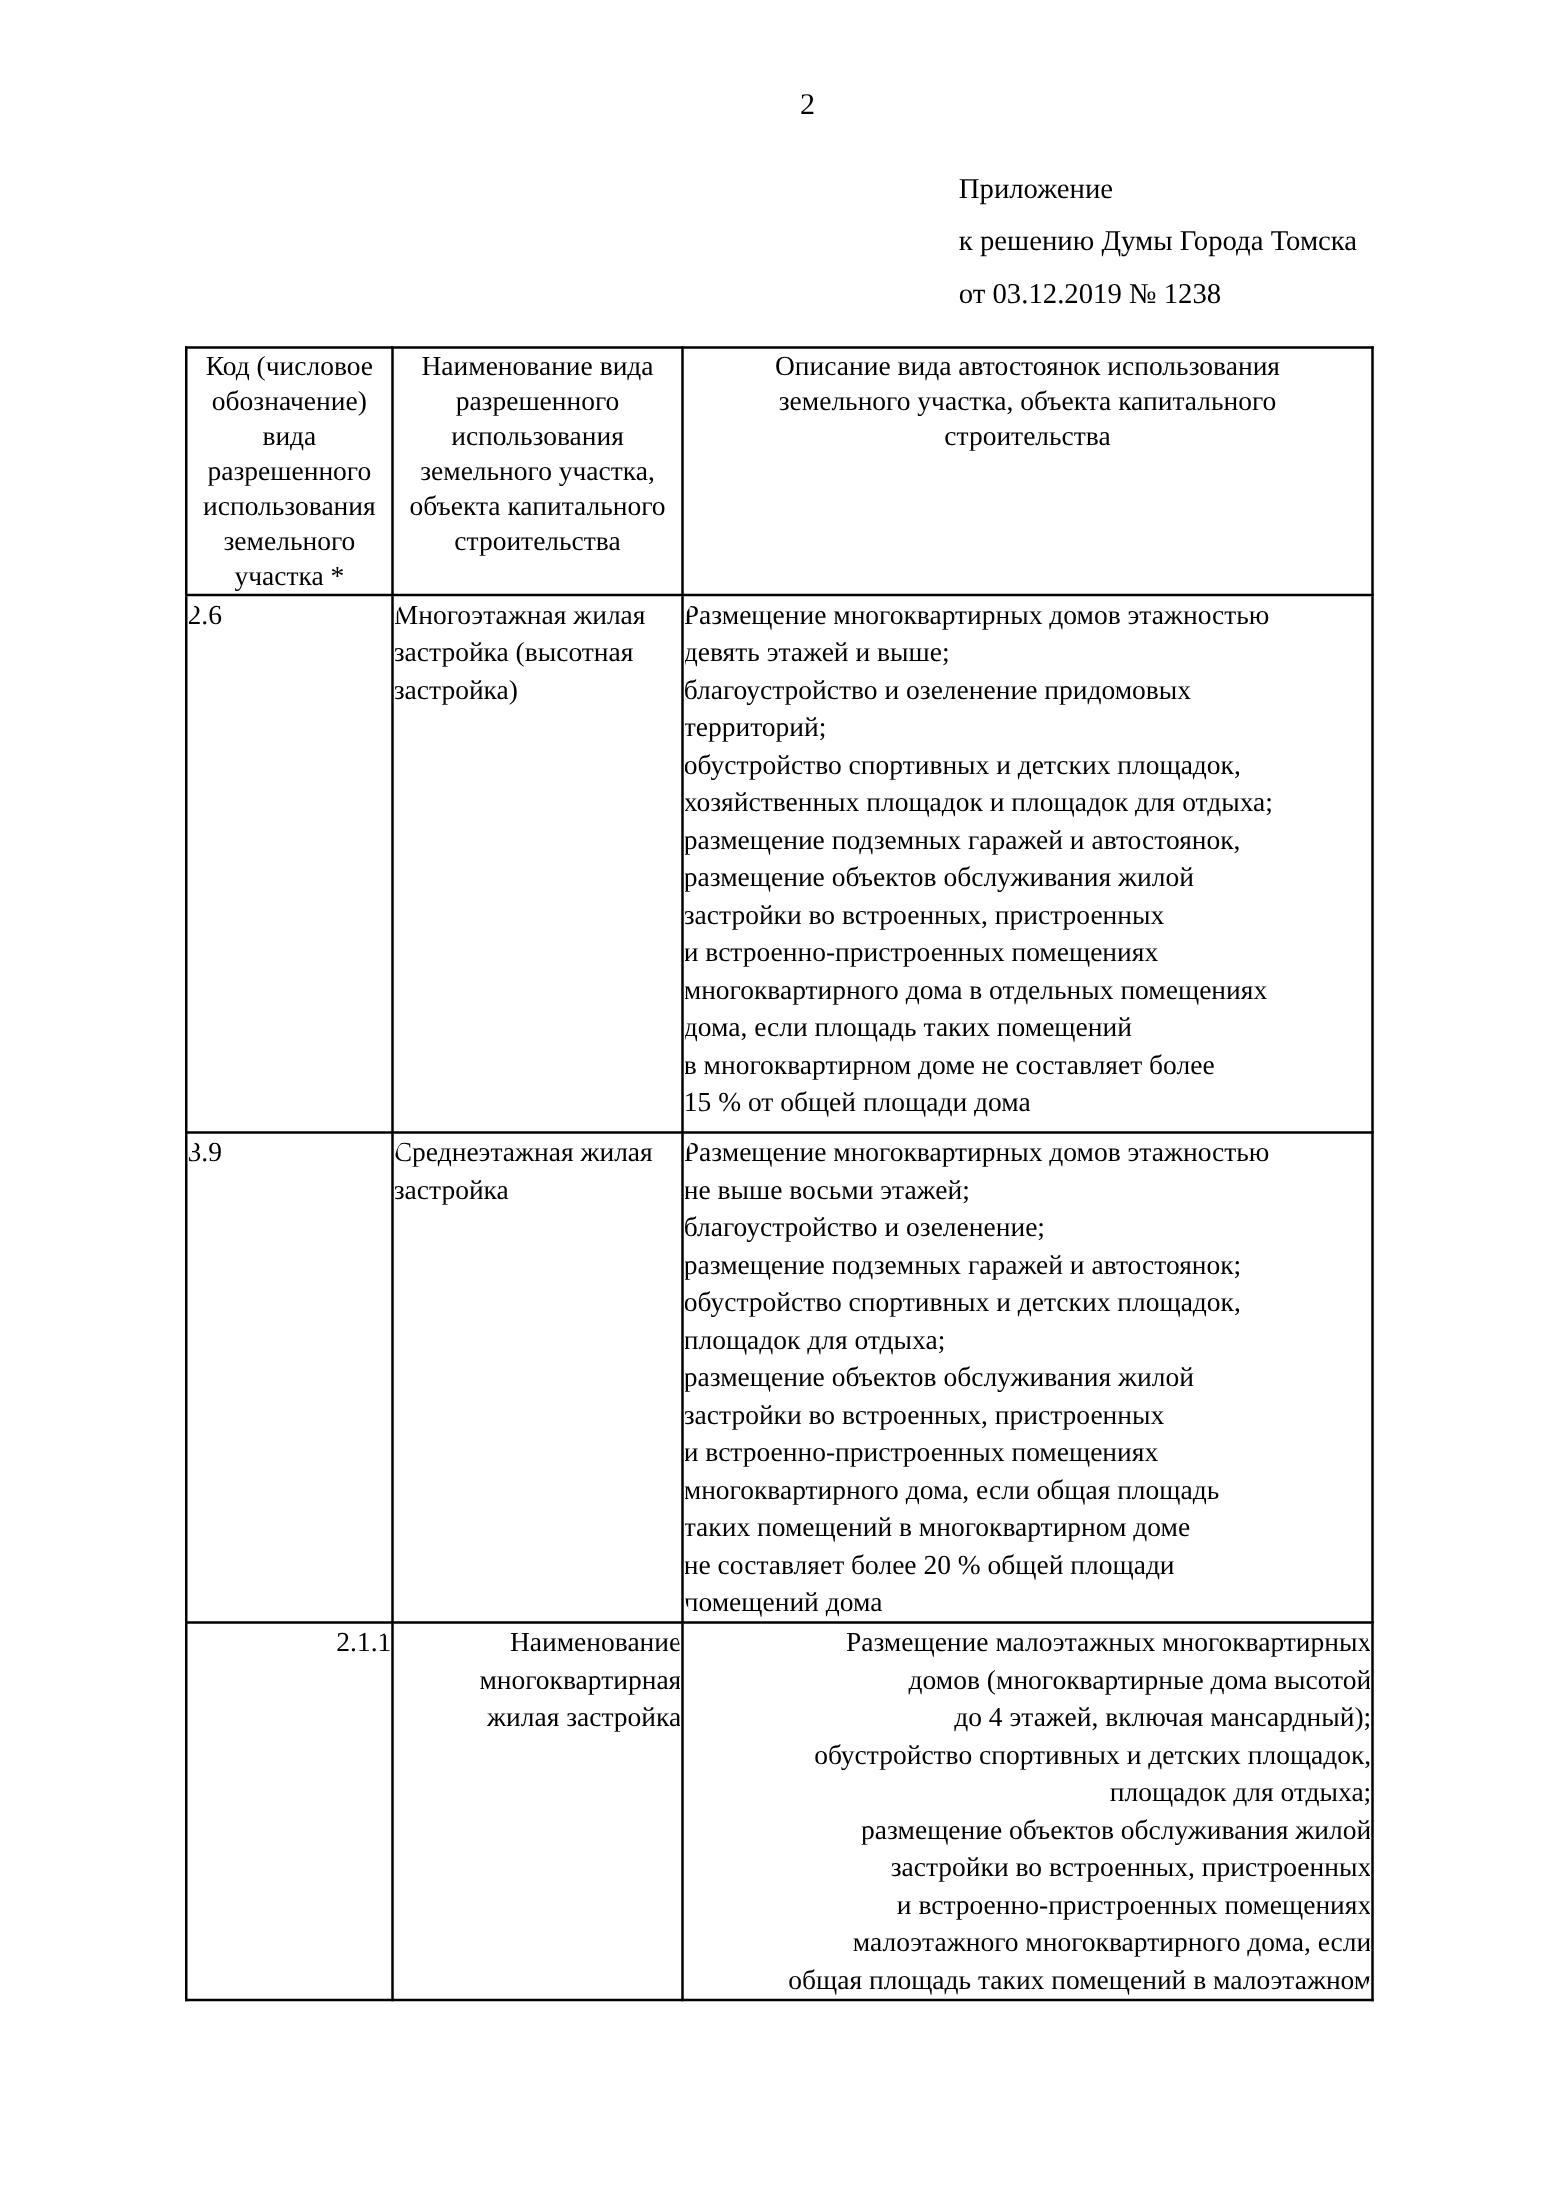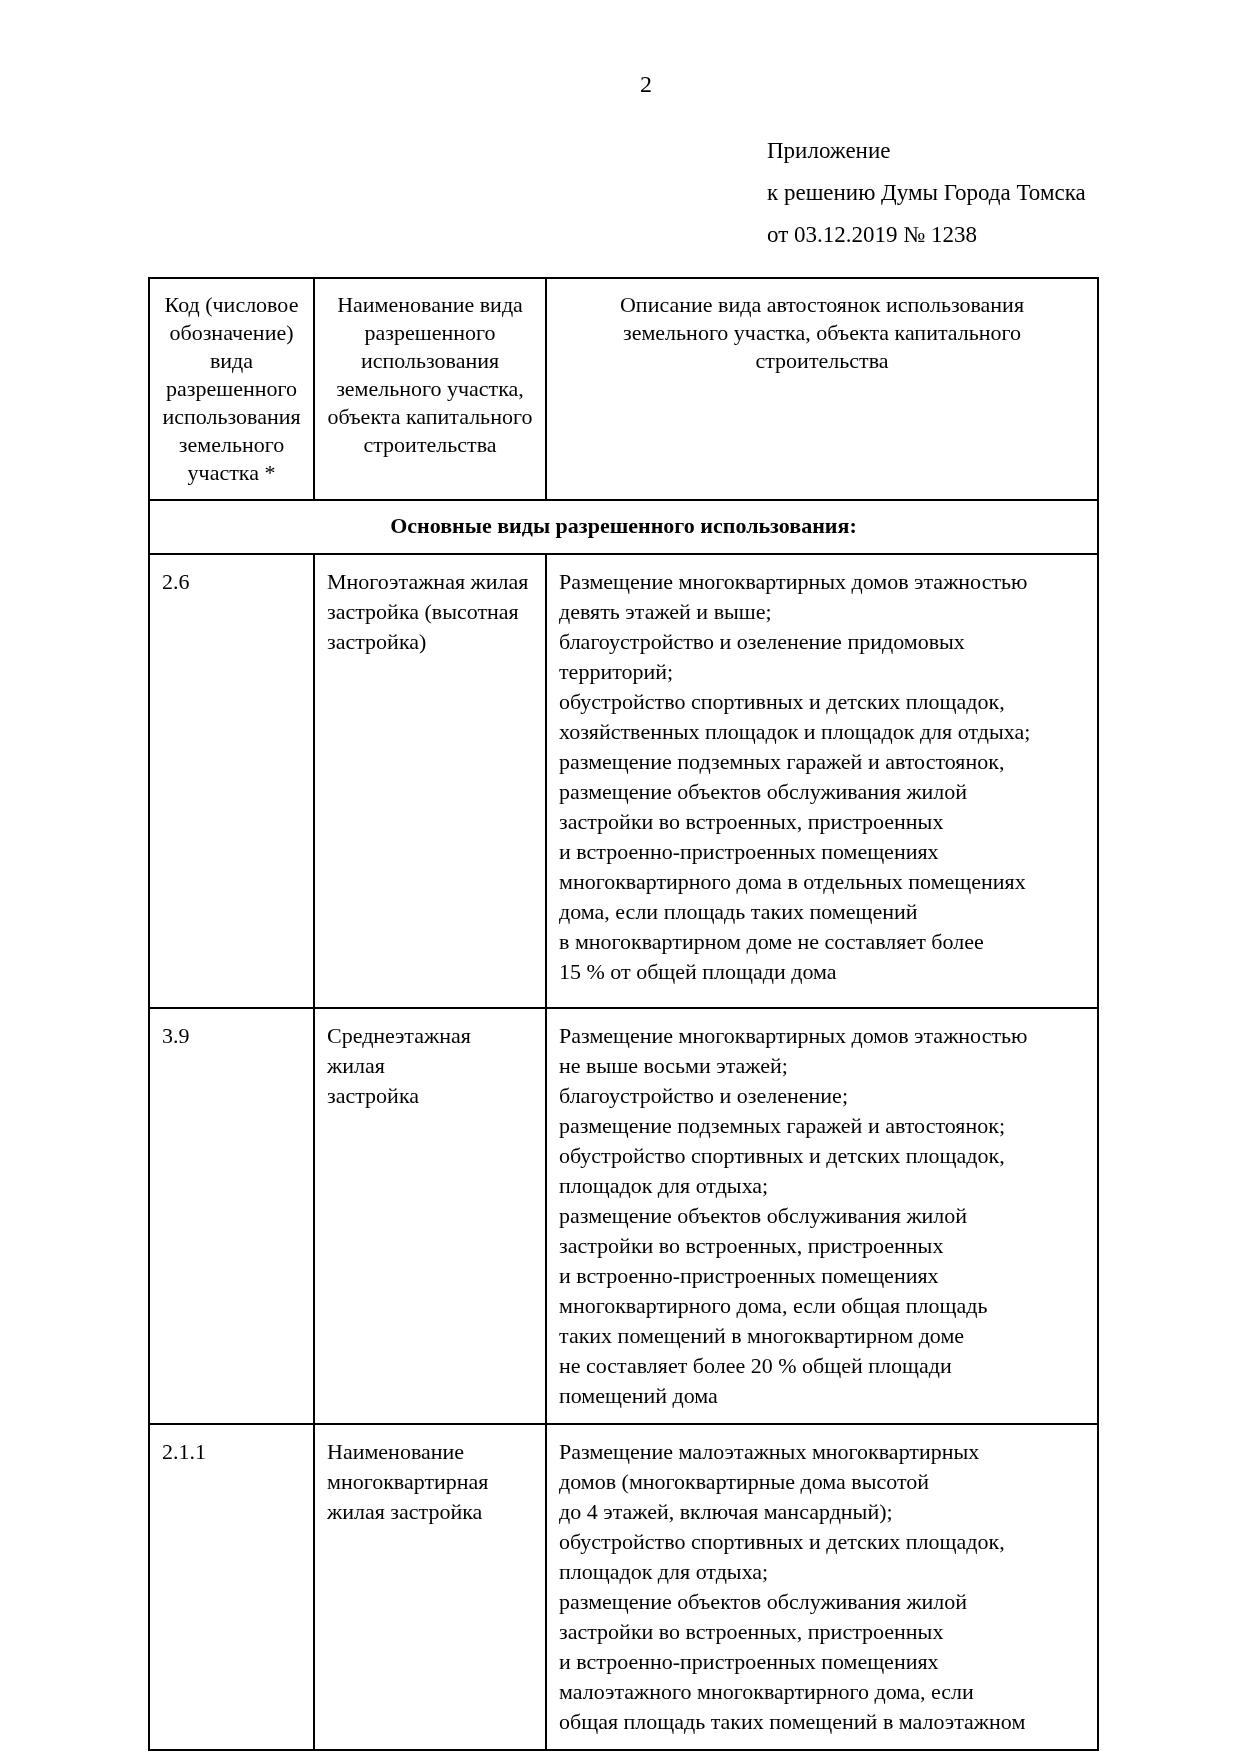--- a/index.html
+++ b/index.html
@@ -37,21 +37,21 @@
     width: 949px;
     border-collapse: collapse;
     table-layout: fixed;
     font-size: 22px;
   }
   table.land-use col.c1 { width: 165px; }
   table.land-use col.c2 { width: 232px; }
   table.land-use col.c3 { width: 552px; }
   table.land-use td {
     border: 2px solid #000000;
-    padding: 12px;
+    padding: 0;
     vertical-align: top;
     overflow: hidden;
   }
   .hdr-row td {
     height: 196px;
     text-align: center;
     vertical-align: middle;
     line-height: 28px;
     padding: 2px 4px;
   }
@@ -63,21 +63,21 @@
     line-height: 26px;
     padding: 1px 4px;
   }
   .data-row td {
     padding: 8px 8px 4px 8px;
     line-height: 30px;
     border-radius: 21px;
   }
   .row-26 td  { height: 428px; }
   .row-25 td  { height: 385px; }
-  .row-211 td { height: 275px; }
+  .row-211 td { height: 275px; text-align: right; }
   .multiline { white-space: pre-line; }
 </style>
 </head>
 <body>
 
 <div class="page">
 
   <div class="page-number">2</div>
 
   <div class="appendix multiline">Приложение
@@ -104,23 +104,20 @@
 разрешенного
 использования
 земельного участка,
 объекта капитального
 строительства</td>
       <td class="multiline">Описание вида автостоянок использования
 земельного участка, объекта капитального
 строительства</td>
     </tr>
 
-    <tr class="section-row">
-      <td colspan="3">Основные виды разрешенного использования:</td>
-    </tr>
 
     <tr class="data-row row-26">
       <td>2.6</td>
       <td class="multiline">Многоэтажная жилая
 застройка (высотная
 застройка)</td>
       <td class="multiline">Размещение многоквартирных домов этажностью
 девять этажей и выше;
 благоустройство и озеленение придомовых
 территорий;

